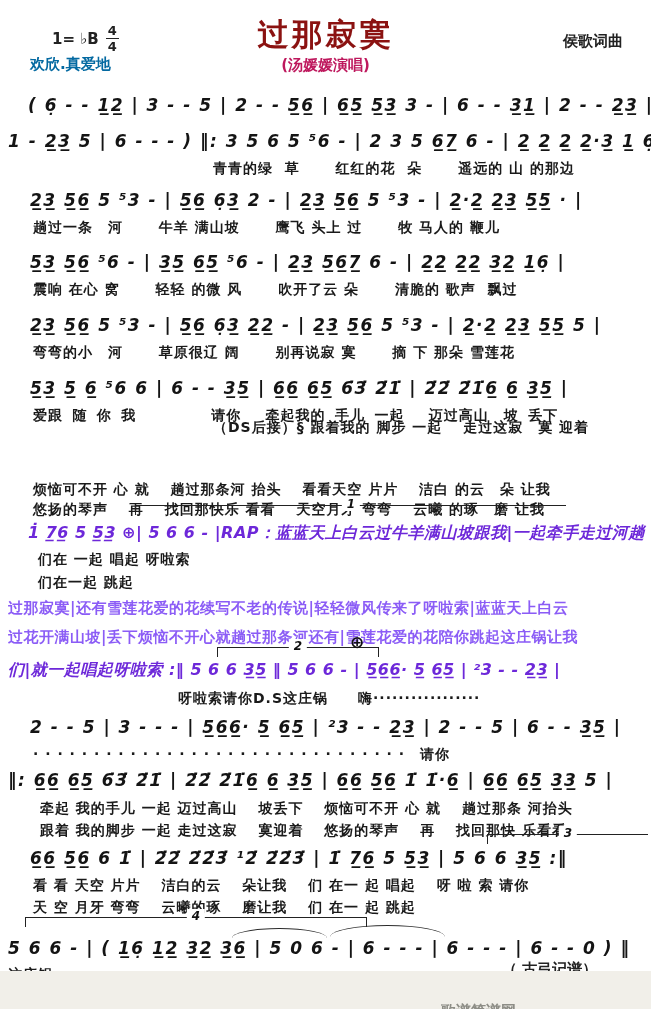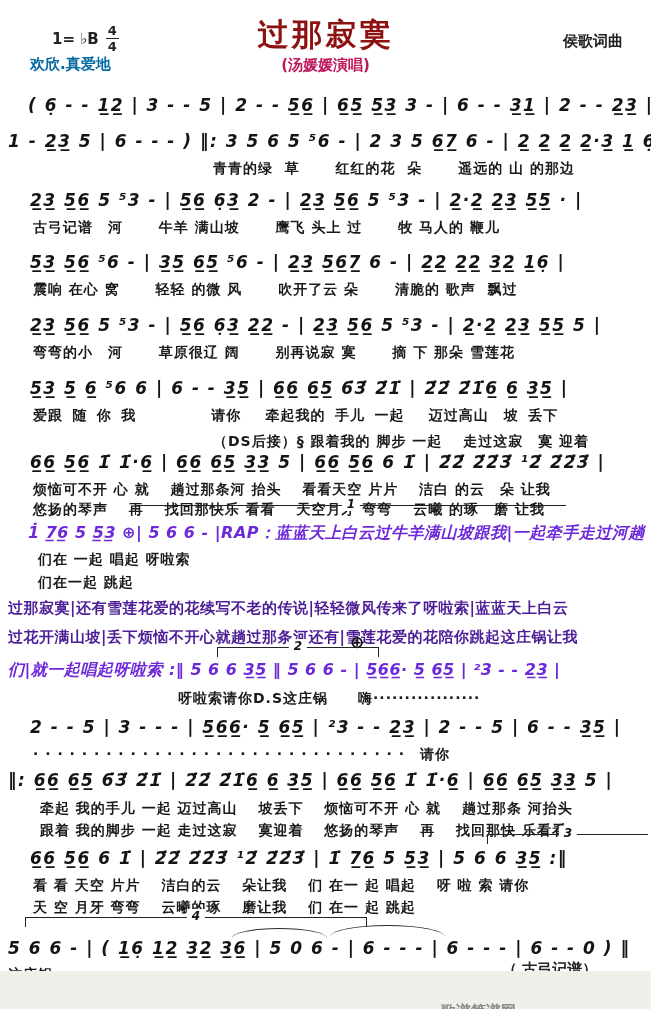--- a/index.html
+++ b/index.html
@@ -6,21 +6,21 @@
   #page{position:relative;width:651px;height:1009px;background:#ffffff;overflow:hidden;
         font-family:"DejaVu Sans",sans-serif;color:#111;}
   .abs{position:absolute;white-space:pre;}
   .notation{font-family:"DejaVu Sans",sans-serif;font-style:italic;font-weight:bold;
             font-size:17px;letter-spacing:1.5px;color:#141414;}
   .notation-mixed{font-family:"DejaVu Sans",sans-serif;font-style:italic;font-weight:bold;
             font-size:15px;letter-spacing:0.5px;color:#6d28d9;}
   .lyrics{font-family:"DejaVu Sans",sans-serif;font-weight:700;font-size:14px;
           letter-spacing:1px;color:#1a1a1a;}
   .raptext{font-family:"DejaVu Sans",sans-serif;font-weight:700;font-size:15px;
-          letter-spacing:0.5px;color:#4c1d95;}
+          letter-spacing:0.5px;color:#8b5cf6;}
   .keybox{font-weight:bold;font-size:15px;color:#222;display:flex;align-items:center;gap:3px;}
   .meter{display:inline-flex;flex-direction:column;align-items:center;line-height:1;
          font-size:13px;font-weight:bold;margin-left:4px;}
   .meter .mt{border-bottom:1.4px solid #222;padding:0 2px 1px;}
   .meter .mb{padding-top:1px;}
   .title{font-size:31px;font-weight:bold;color:#8b1211;letter-spacing:3px;}
   .subtitle{font-size:15px;font-weight:700;color:#be185d;}
   .credit{font-size:15px;font-weight:700;color:#222;}
   .tempo{font-size:15px;font-weight:700;color:#0369a1;}
   .volta{position:absolute;border-top:1.6px solid #222;border-left:1.6px solid #222;
@@ -51,33 +51,32 @@
   <div class="abs title" style="left:50%;top:14px;transform:translateX(-50%);">过那寂寞</div>
   <div class="abs subtitle" style="left:50%;top:56px;transform:translateX(-50%);">(汤媛媛演唱)</div>
   <div class="abs credit" style="right:28px;top:32px;margin-left:40px;">侯歌词曲</div>
 
   <div class="abs notation" style="left:28px;top:95px;">( 6̣ - - 1̲2̲ | 3 - - 5 | 2 - - 5̲6̲ | 6̲5̲ 5̲3̲ 3 - | 6 - - 3̲1̲ | 2 - - 2̲3̲ |</div>
 
   <div class="abs notation" style="left:8px;top:131px;">1 - 2̲3̲ 5 | 6 - - - ) ‖: 3 5 6 5 ⁵6 - | 2 3 5 6̲7̲ 6 - | 2̲ 2̲ 2̲ 2̲·3̲ 1̲ 6̣ |</div>
   <div class="abs lyrics" style="left:213px;top:160px;">青青的绿  草　　 红红的花  朵　　 遥远的 山 的那边</div>
 
   <div class="abs notation" style="left:30px;top:190px;">2̲3̲ 5̲6̲ 5 ⁵3 - | 5̲6̲ 6̣3̲ 2 - | 2̲3̲ 5̲6̲ 5 ⁵3 - | 2̲·2̲ 2̲3̲ 5̲5̲ · |</div>
-  <div class="abs lyrics" style="left:33px;top:219px;">古弓记谱　河　　 牛羊 满山坡　　 鹰飞 头上 过　　 牧 马人的 鞭儿</div>
+  <div class="abs lyrics" style="left:33px;top:219px;">趟过一条　河　　 牛羊 满山坡　　 鹰飞 头上 过　　 牧 马人的 鞭儿</div>
 
   <div class="abs notation" style="left:30px;top:252px;">5̲3̲ 5̲6̲ ⁵6 - | 3̲5̲ 6̲5̲ ⁵6 - | 2̲3̲ 5̲6̲7̲ 6 - | 2̲2̲ 2̲2̲ 3̲2̲ 1̲6̣ |</div>
   <div class="abs lyrics" style="left:33px;top:281px;">震响 在心 窝　　 轻轻 的微 风　　 吹开了云 朵　　 清脆的 歌声  飘过</div>
 
   <div class="abs notation" style="left:30px;top:315px;">2̲3̲ 5̲6̲ 5 ⁵3 - | 5̲6̲ 6̣3̲ 2̲2̲ - | 2̲3̲ 5̲6̲ 5 ⁵3 - | 2̲·2̲ 2̲3̲ 5̲5̲ 5 |</div>
   <div class="abs lyrics" style="left:33px;top:344px;">弯弯的小　河　　 草原很辽 阔　　 别再说寂 寞　　 摘 下 那朵 雪莲花</div>
 
   <div class="abs notation" style="left:30px;top:378px;">5̲3̲ 5̲ 6̲ ⁵6 6 | 6 - - 3̲5̲ | 6̲6̲ 6̲5̲ 6̇3̇ 2̇1̇ | 2̇2̇ 2̇1̇6̲ 6̲ 3̲5̲ |</div>
   <div class="abs lyrics" style="left:33px;top:407px;font-family:Liberation Mono, monospace;">爱跟 随 你 我　　　　　请你　 牵起我的 手儿 一起　 迈过高山　坡 丢下</div>
-  <div class="abs lyrics" style="left:213px;top:433px;">（DS后接）§ 跟着我的 脚步 一起　 走过这寂　寞 迎着</div>
+  <div class="abs lyrics" style="left:213px;top:419px;">（DS后接）§ 跟着我的 脚步 一起　 走过这寂　寞 迎着</div>
 
-  <div class="abs notation" style="left:30px;top:452px;">6̲6̲ 5̲6̲ 1̇ 1̇·6̲ | 6̲6̲ 6̲5̲ 3̲3̲ 5 | 6̲6̲ 5̲6̲ 6 1̇ | 2̇2̇ 2̇2̇3̇ ¹2̇ 2̇2̇3̇ |</div>
   <div class="abs lyrics" style="left:33px;top:481px;">烦恼可不开 心 就　 趟过那条河 抬头　 看看天空 片片　 洁白 的云　朵 让我</div>
   <div class="abs lyrics" style="left:33px;top:501px;">悠扬的琴声　 再　 找回那快乐 看看　 天空月牙 弯弯　 云曦 的琢　磨 让我</div>
 
   <div class="volta open-right" style="left:135px;top:505px;width:430px;">
     <span>1</span>
   </div>
   <div class="abs notation-mixed" style="left:28px;top:523px;font-size:16px;">1̇ 7̲6̲ 5 5̲3̲ ⊕| 5 6 6 - |RAP：蓝蓝天上白云过牛羊满山坡跟我|一起牵手走过河趟</div>
   <div class="abs lyrics" style="left:38px;top:551px;">们在 一起 唱起 呀啦索</div>
   <div class="abs lyrics" style="left:38px;top:574px;">们在一起 跳起</div>
 

